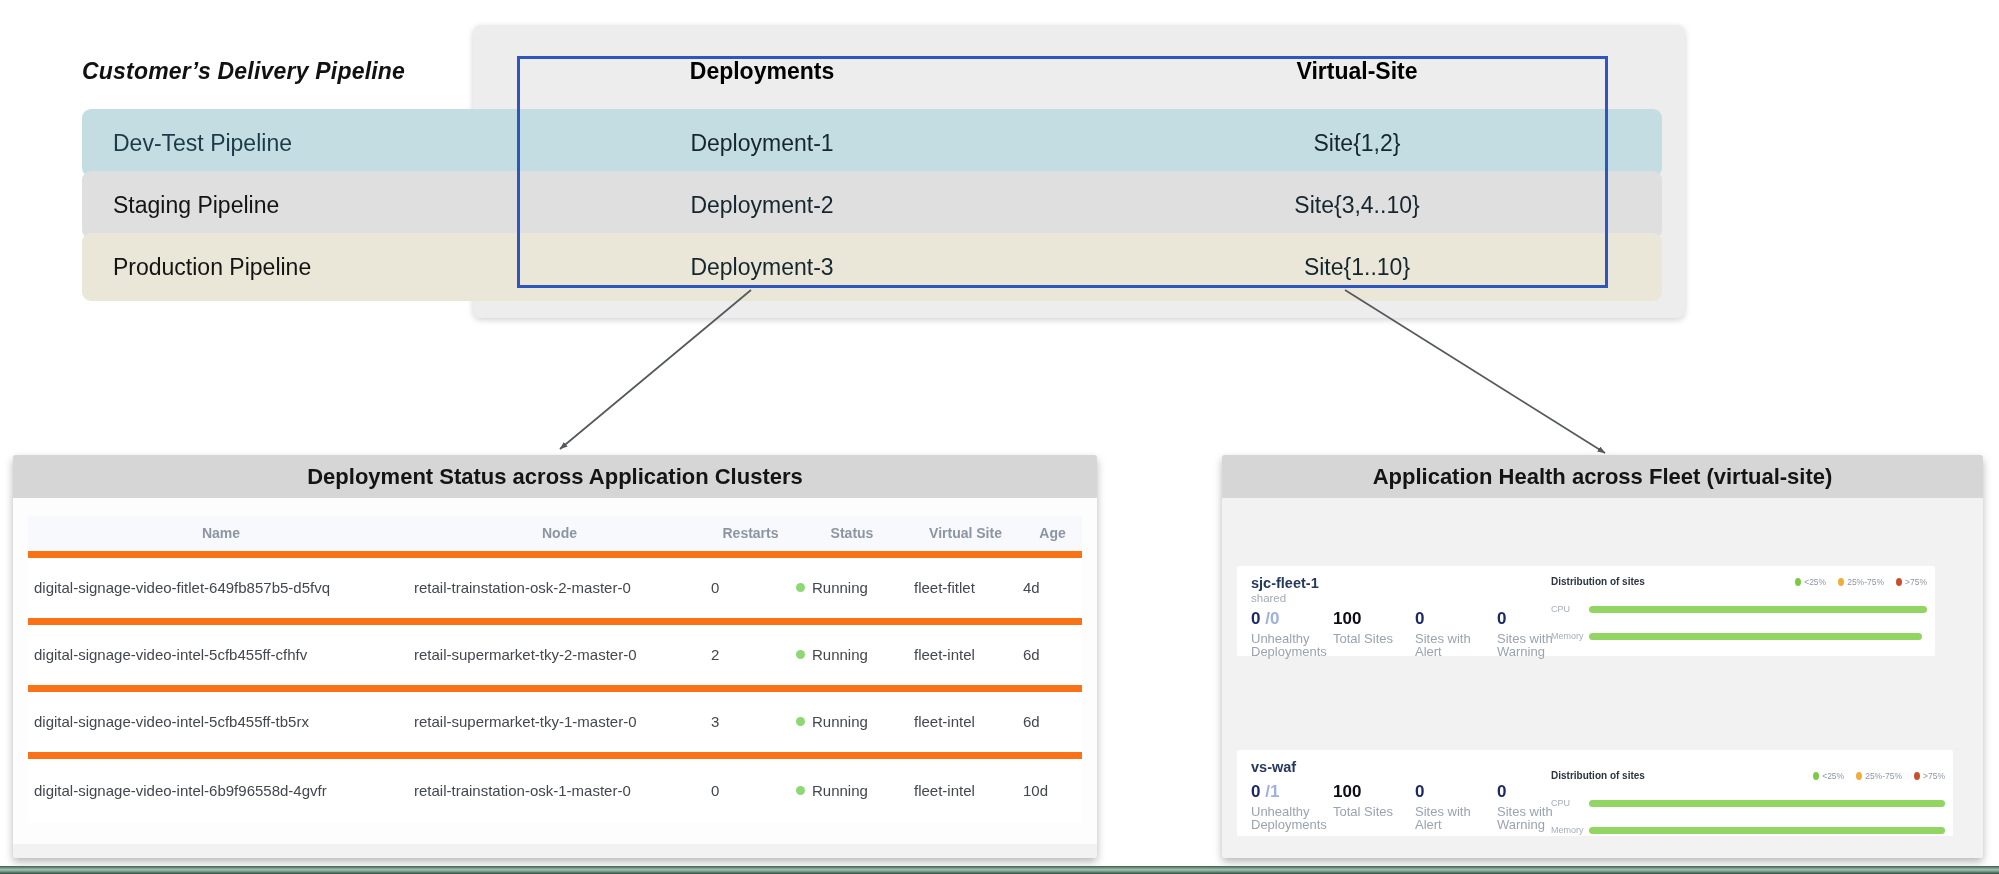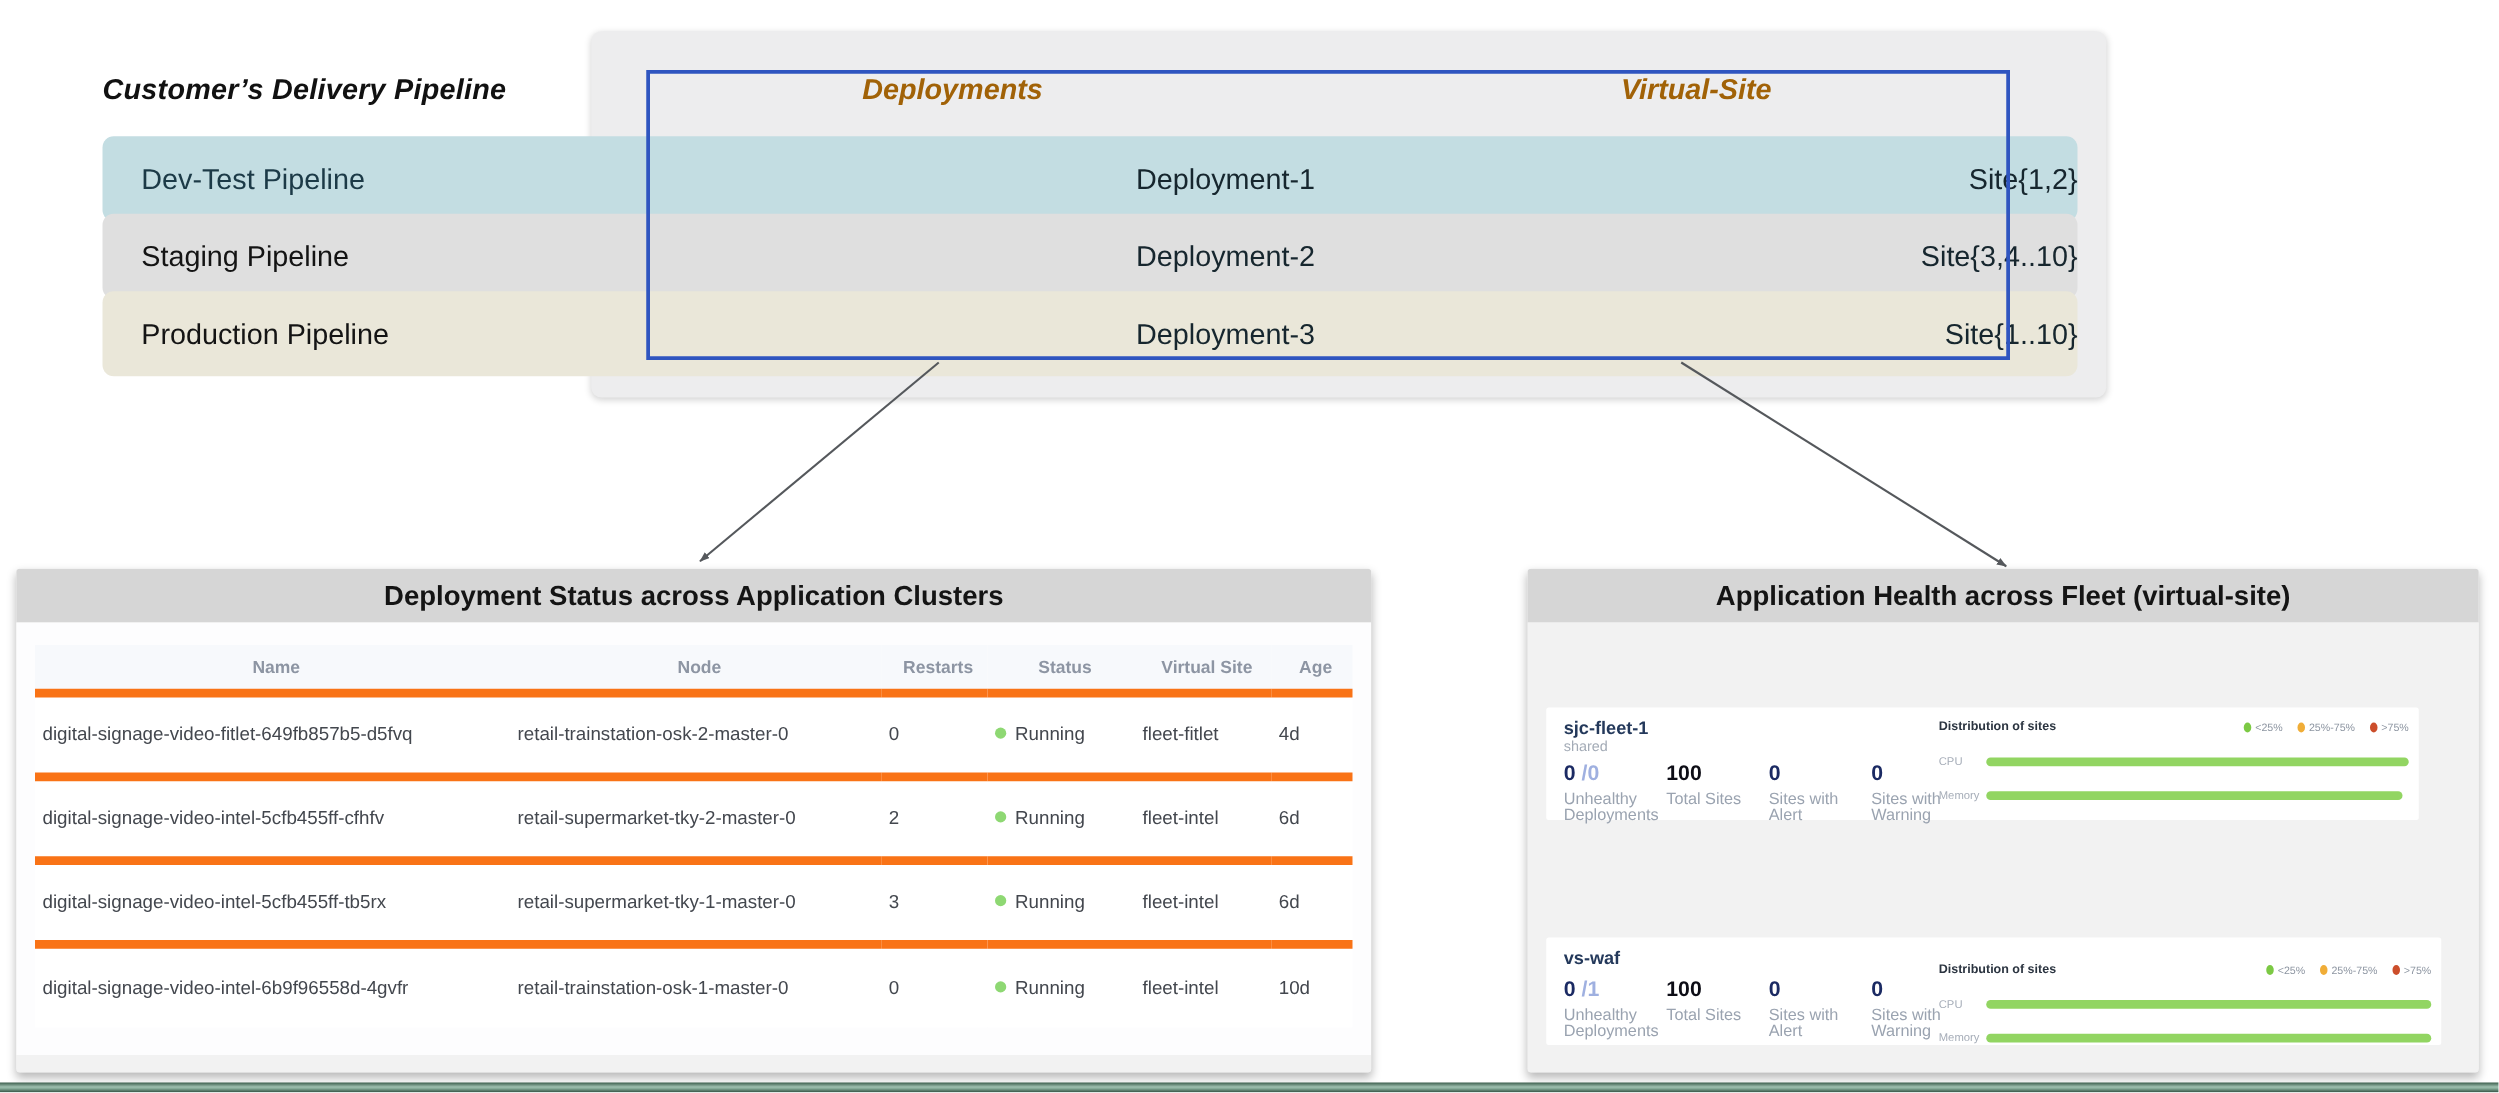--- a/index.html
+++ b/index.html
@@ -8,26 +8,26 @@
   .stage { position:relative; width:1999px; height:874px; background:#ffffff; overflow:hidden; }
 
   
   .top-panel {
     position:absolute; left:473px; top:25px; width:1212px; height:293px;
     background:#ededee; border-radius:8px; box-shadow:0 2px 6px rgba(0,0,0,.18);
   }
   .pipe-grid { display:grid; grid-template-columns:390px 580px 610px; align-items:center; }
   .pipe-header { position:absolute; left:82px; top:50px; width:1580px; height:42px; }
   .pipe-title { font-size:23px; font-weight:bold; font-style:italic; color:#111; letter-spacing:.2px; }
-  .pipe-colhead { font-size:23px; font-weight:bold; font-style:italic; color:#a16207; text-align:center; }
+  .pipe-colhead { font-size:23px; font-weight:bold; color:#000000; text-align:center; }
   .pipe-row {
     position:absolute; left:82px; width:1580px; height:68px; border-radius:9px;margin-top:11px;
   }
   .pipe-row .cell-label { font-size:23px; padding-left:31px; color:#141414; }
-  .pipe-row .cell-mid, .pipe-row .cell-site { font-size:23px; color:#16262e; text-align:right; }
+  .pipe-row .cell-mid, .pipe-row .cell-site { font-size:23px; color:#16262e; text-align:center; }
   .row-devtest .cell-label { color:#1c3a47; }
   .blue-box {
     position:absolute; left:517px; top:56px; width:1091px; height:232px;
     border:3px solid #2f55c0; z-index:5; pointer-events:none;
   }
   .arrow-layer { position:absolute; left:0; top:0; width:1999px; height:874px; z-index:6; pointer-events:none; }
 
   
   .panel {
     position:absolute; top:455px; height:403px; border-radius:3px;

